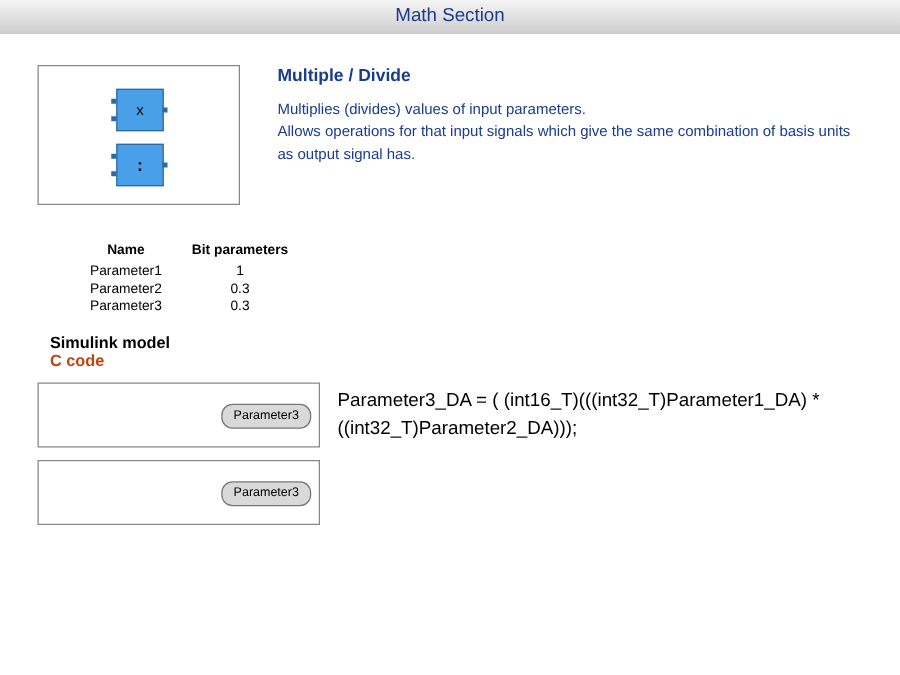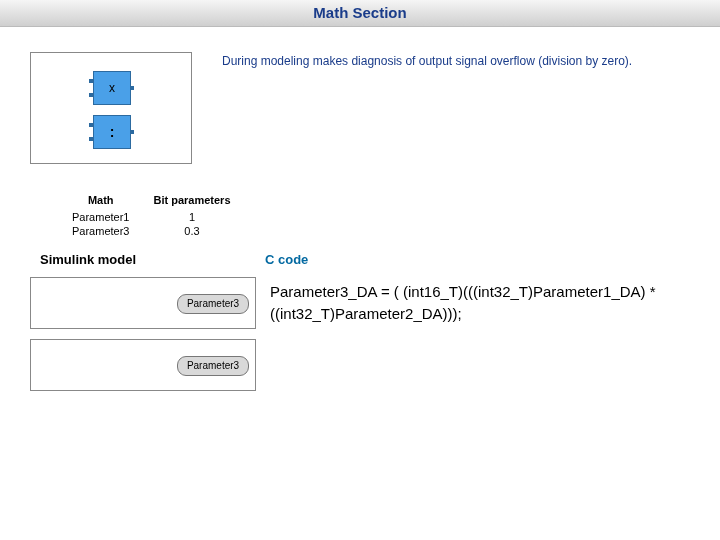--- a/index.html
+++ b/index.html
@@ -12,21 +12,21 @@
     height: 540px;
     background: #fff;
     position: relative;
   }
   .title-bar {
     height: 26px;
     background: linear-gradient(to bottom, #f5f5f5, #cfcfcf);
     text-align: center;
     line-height: 26px;
     font-size: 15px;
-    font-weight: bold;
+    font-weight: normal;
     color: #1a3c8a;
     border-bottom: 1px solid #bbb;
   }
   .content {
     position: relative;
     padding: 0;
   }
   .top-row {
     display: flex;
     margin: 25px 30px 0 30px;
@@ -86,27 +86,28 @@
   }
   .param-table td {
     padding: 1px 12px;
     text-align: center;
     color: #000;
   }
   .param-table td.name { text-align: right; }
   .mid-row {
     display: flex;
     margin: 14px 0 0 40px;
+    flex-direction: column;
   }
   .sub-title {
     font-weight: bold;
     font-size: 13px;
   }
   .sub-title.sim { color: #000; width: 225px; }
-  .sub-title.cc { color: #0369a1; }
+  .sub-title.cc { color: #c2410c; }
   .code-row {
     display: flex;
     margin: 10px 0 0 30px;
     align-items: center;
   }
   .sim-box {
     width: 224px;
     height: 50px;
     border: 1px solid #888;
     background: #fff;
@@ -147,35 +148,41 @@
       <div class="block x">x</div>
       <div class="port" style="left:58px; top:26px;"></div>
       <div class="port" style="left:58px; top:40px;"></div>
       <div class="port" style="left:99px; top:33px;"></div>
       <div class="block d">:</div>
       <div class="port" style="left:58px; top:70px;"></div>
       <div class="port" style="left:58px; top:84px;"></div>
       <div class="port" style="left:99px; top:77px;"></div>
     </div>
     <div class="desc-col">
-      <div class="desc-line">During modeling makes diagnosis of output signal overflow (division by zero).</div>
+      <div class="desc-title">Multiple / Divide</div>
+      <div class="desc-line">Multiplies (divides) values of input parameters.</div>
+      <div class="desc-line">Allows operations for that input signals which give the same combination of basis units as output signal has.</div>
     </div>
   </div>
 
   <table class="param-table">
     <tbody>
         <tr>
-      <th>Math</th>
+      <th>Name</th>
       <th>Bit parameters</th>
     </tr>
     <tr>
       <td class="name">Parameter1</td>
       <td>1</td>
     </tr>
     <tr>
+      <td class="name">Parameter2</td>
+      <td>0.3</td>
+    </tr>
+    <tr>
       <td class="name">Parameter3</td>
       <td>0.3</td>
     </tr>
   </tbody>
     </table>
 
   <div class="mid-row">
     <div class="sub-title sim">Simulink model</div>
     <div class="sub-title cc">C code</div>
   </div>

